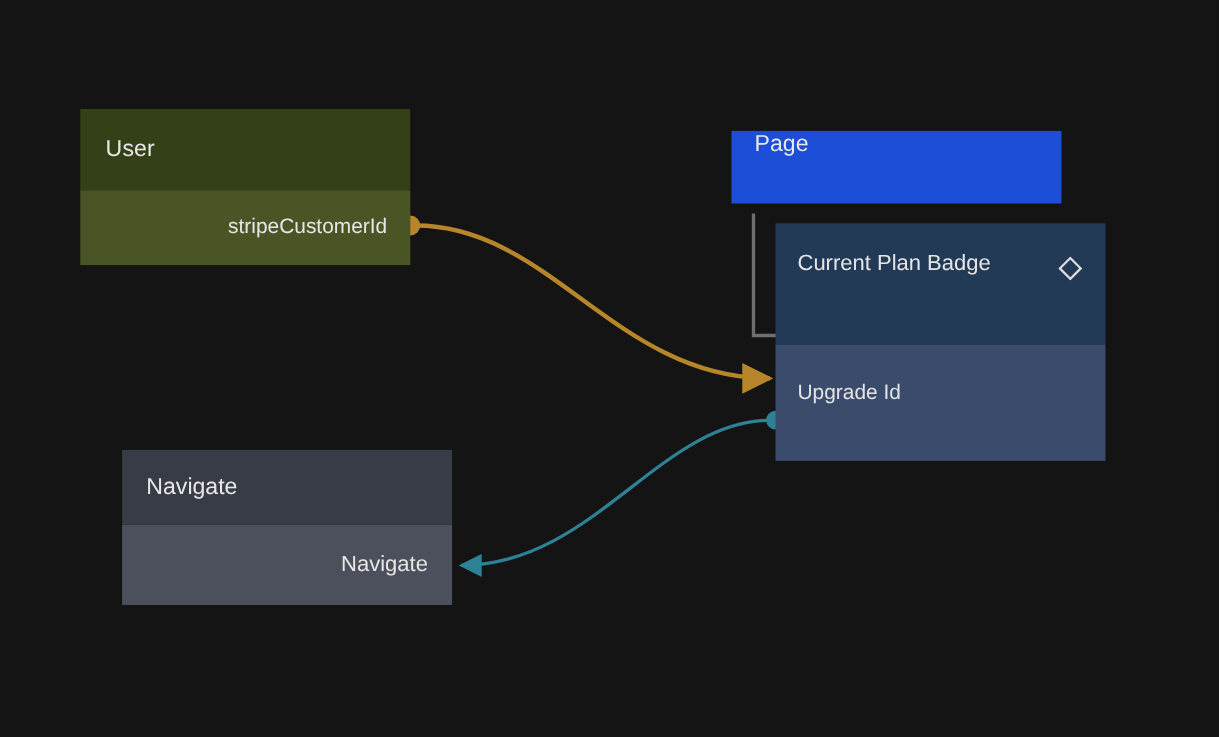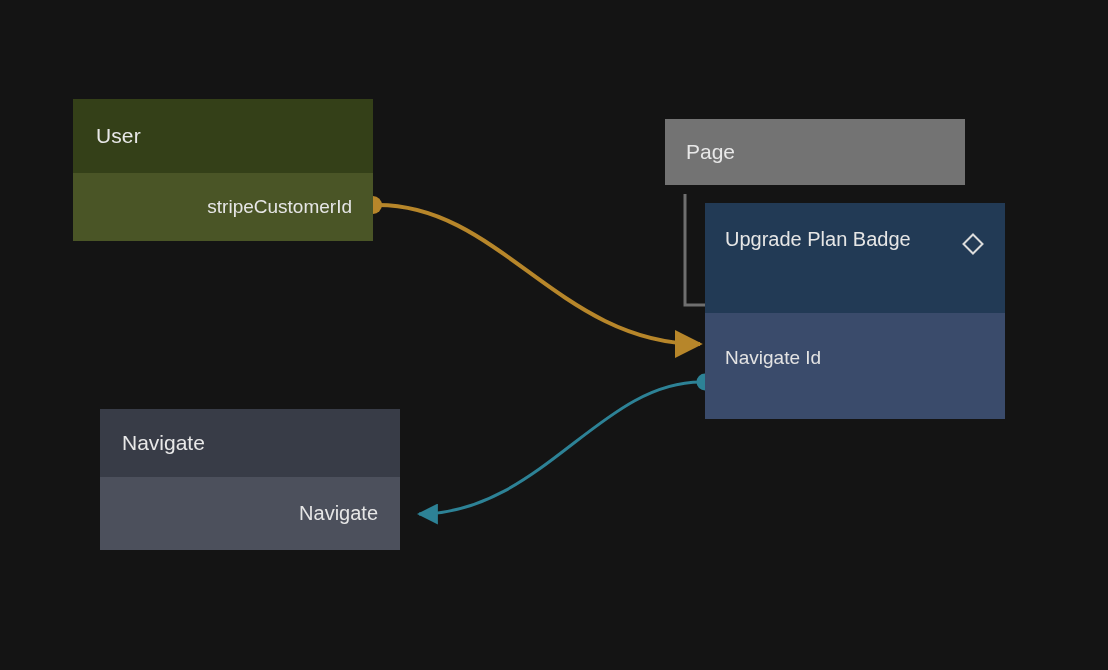--- a/index.html
+++ b/index.html
@@ -45,23 +45,22 @@
   #user-node .row span {
     color: #e6e6e6;
     font-size: 19px;
     margin-left: 38px;
   }
 
   
   #page-node { left: 665px; top: 119px; width: 300px; height: 66px; }
   #page-node .hdr {
     height: 66px;
-    background: #737373;
-    display: flex;
-    align-items: center;
+    background: #1d4ed8;
+    display: flex;
     padding-left: 21px;
     box-sizing: border-box;
   }
   #page-node .hdr span {
     color: #e8e8e8;
     font-size: 21px;
   }
 
   
   #page-child { left: 705px; top: 203px; width: 300px; height: 216px; }
@@ -101,21 +100,21 @@
   
   #bracket {
     position: absolute;
     left: 682px;
     top: 192px;
     width: 26px;
     height: 116px;
   }
 
   
-  #navigate-node { left: 100px; top: 409px; width: 300px; height: 141px; }
+  #navigate-node { left: 111px; top: 409px; width: 300px; height: 141px; }
   #navigate-node .hdr {
     height: 68px;
     background: #383c47;
     display: flex;
     align-items: center;
     padding-left: 22px;
     box-sizing: border-box;
   }
   #navigate-node .hdr span {
     color: #e8e8e8;
@@ -180,27 +179,27 @@
       <span>Page</span>
     </div>
   </div>
 
   <svg id="bracket" viewBox="0 0 26 116">
     <path d="M 3 2 L 3 113 L 24 113" fill="none" stroke="#6f6f6f" stroke-width="3"></path>
   </svg>
 
   <div class="node" id="page-child">
     <div class="sec-top">
-      <div class="title">Upgrade Plan Badge</div>
+      <div class="title">Current Plan Badge</div>
       <svg class="diamond" viewBox="0 0 22 22">
         <path d="M 11 1.5 L 20.5 11 L 11 20.5 L 1.5 11 Z" fill="none" stroke="#dcdcdc" stroke-width="2"></path>
       </svg>
     </div>
     <div class="sec-bot">
-      <div class="item">Navigate Id</div>
+      <div class="item">Upgrade Id</div>
     </div>
   </div>
 
   <div class="node" id="navigate-node">
     <div class="hdr">
       <span>Navigate</span>
     </div>
     <div class="row">
       <span>Navigate</span>
     </div>

